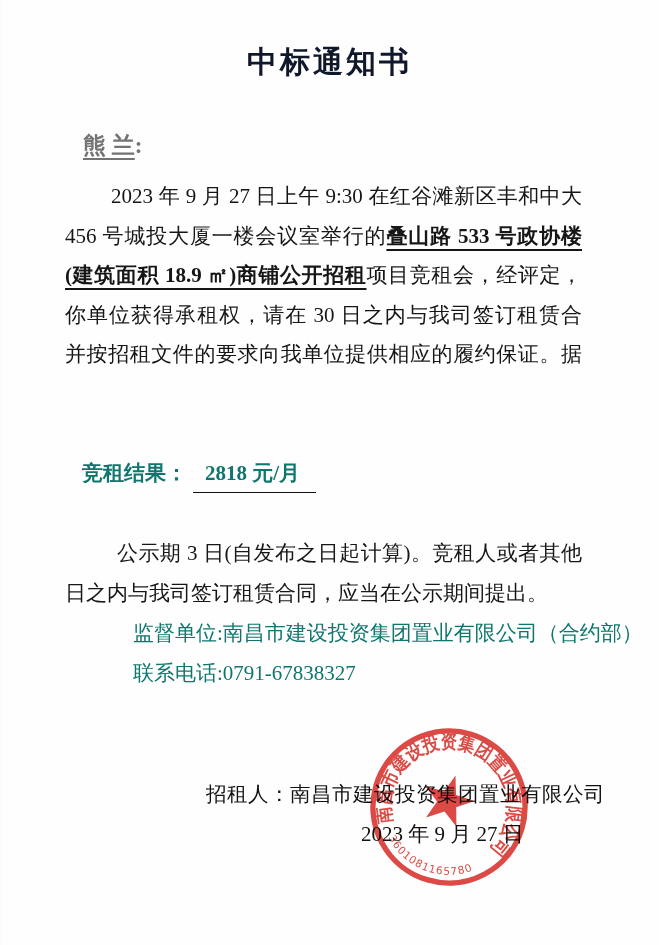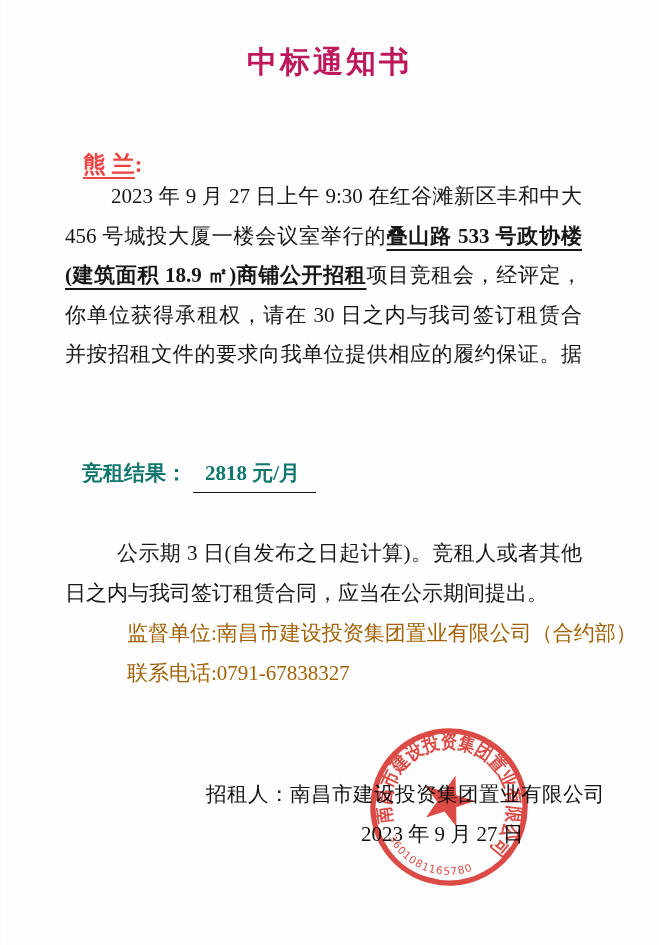--- a/index.html
+++ b/index.html
@@ -22,25 +22,25 @@
     background:
       linear-gradient(90deg, rgba(0,0,0,0.012) 0 2px, transparent 2px 120px) repeat-x,
       linear-gradient(#ffffff00, #ffffff00);
     pointer-events:none;
   }
   .title{
     position:absolute;top:42px;left:0;width:659px;
     text-align:center;
     font-size:30px;font-weight:bold;
     letter-spacing:3px;
-    color:#be185d;
+    color:#0f172a;
   }
   .addressee{
-    position:absolute;top:149px;left:83px;
-    font-size:23px;font-weight:bold;color:#ef4444;
+    position:absolute;top:130px;left:83px;
+    font-size:23px;font-weight:bold;color:#737373;
   }
   .addressee .uname{
     text-decoration:underline;
     text-decoration-thickness:2px;
     text-underline-offset:5px;
   }
   .bodyblock{
     position:absolute;left:65px;top:177px;width:517px;
     font-size:21px;color:#161616;
   }
@@ -71,21 +71,21 @@
     position:absolute;left:82px;top:458px;
     font-size:21px;font-weight:bold;color:#0f766e;
     line-height:30px;
   }
   .result .rvalue{
     display:inline-block;
     border-bottom:1.8px solid #111;
     padding:0 16px 4px 12px;
     margin-left:6px;
   }
-  .supline{ position:absolute;left:127px;font-size:21px;color:#a16207;line-height:30px; }
+  .supline{ position:absolute;left:133px;font-size:21px;color:#0f766e;line-height:30px; }
   .sup1{ top:618px; }
   .sup2{ top:658px; }
   .lessor{
     position:absolute;left:206px;top:780px;
     font-size:20.5px;color:#111;letter-spacing:0.5px;
   }
   .docdate{
     position:absolute;left:361px;top:820px;
     font-size:21px;color:#111;
   }

